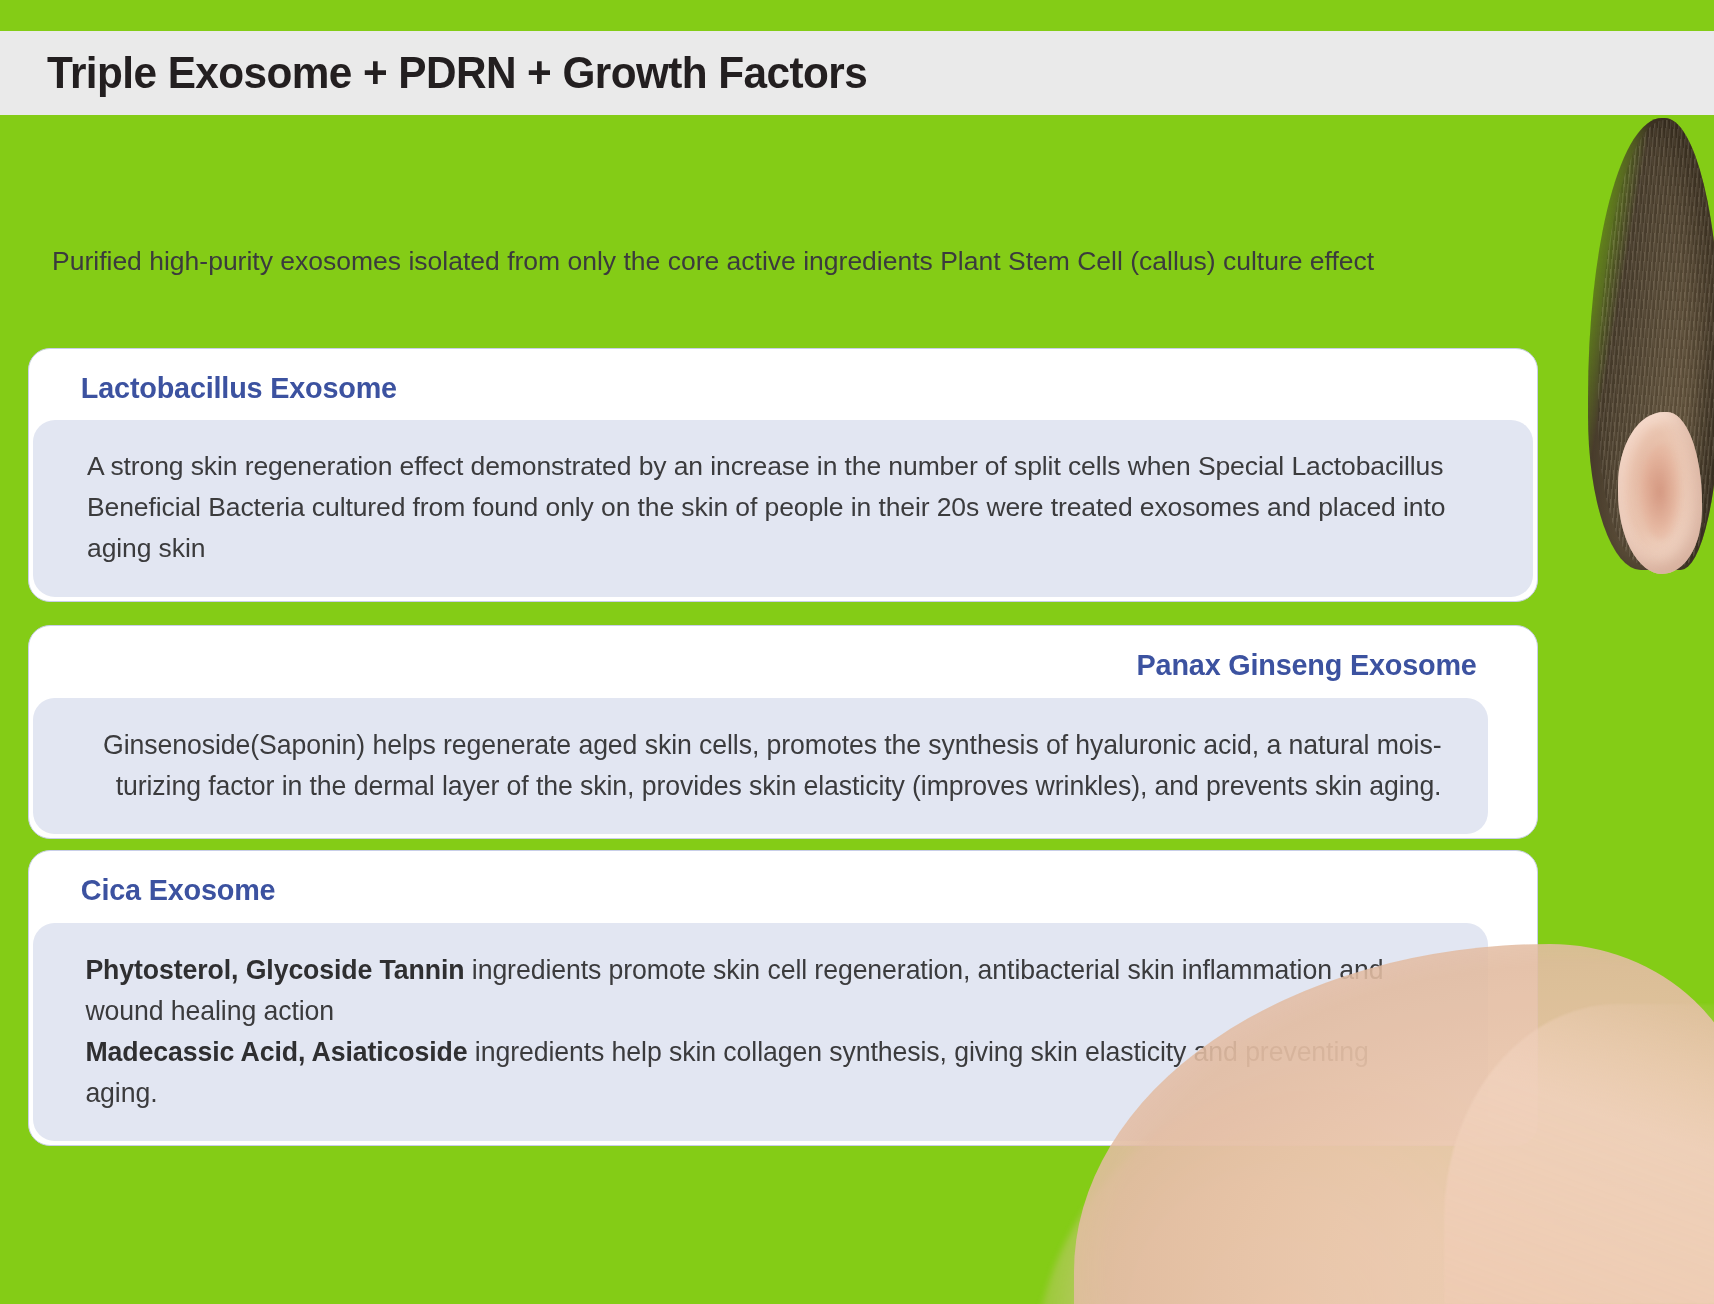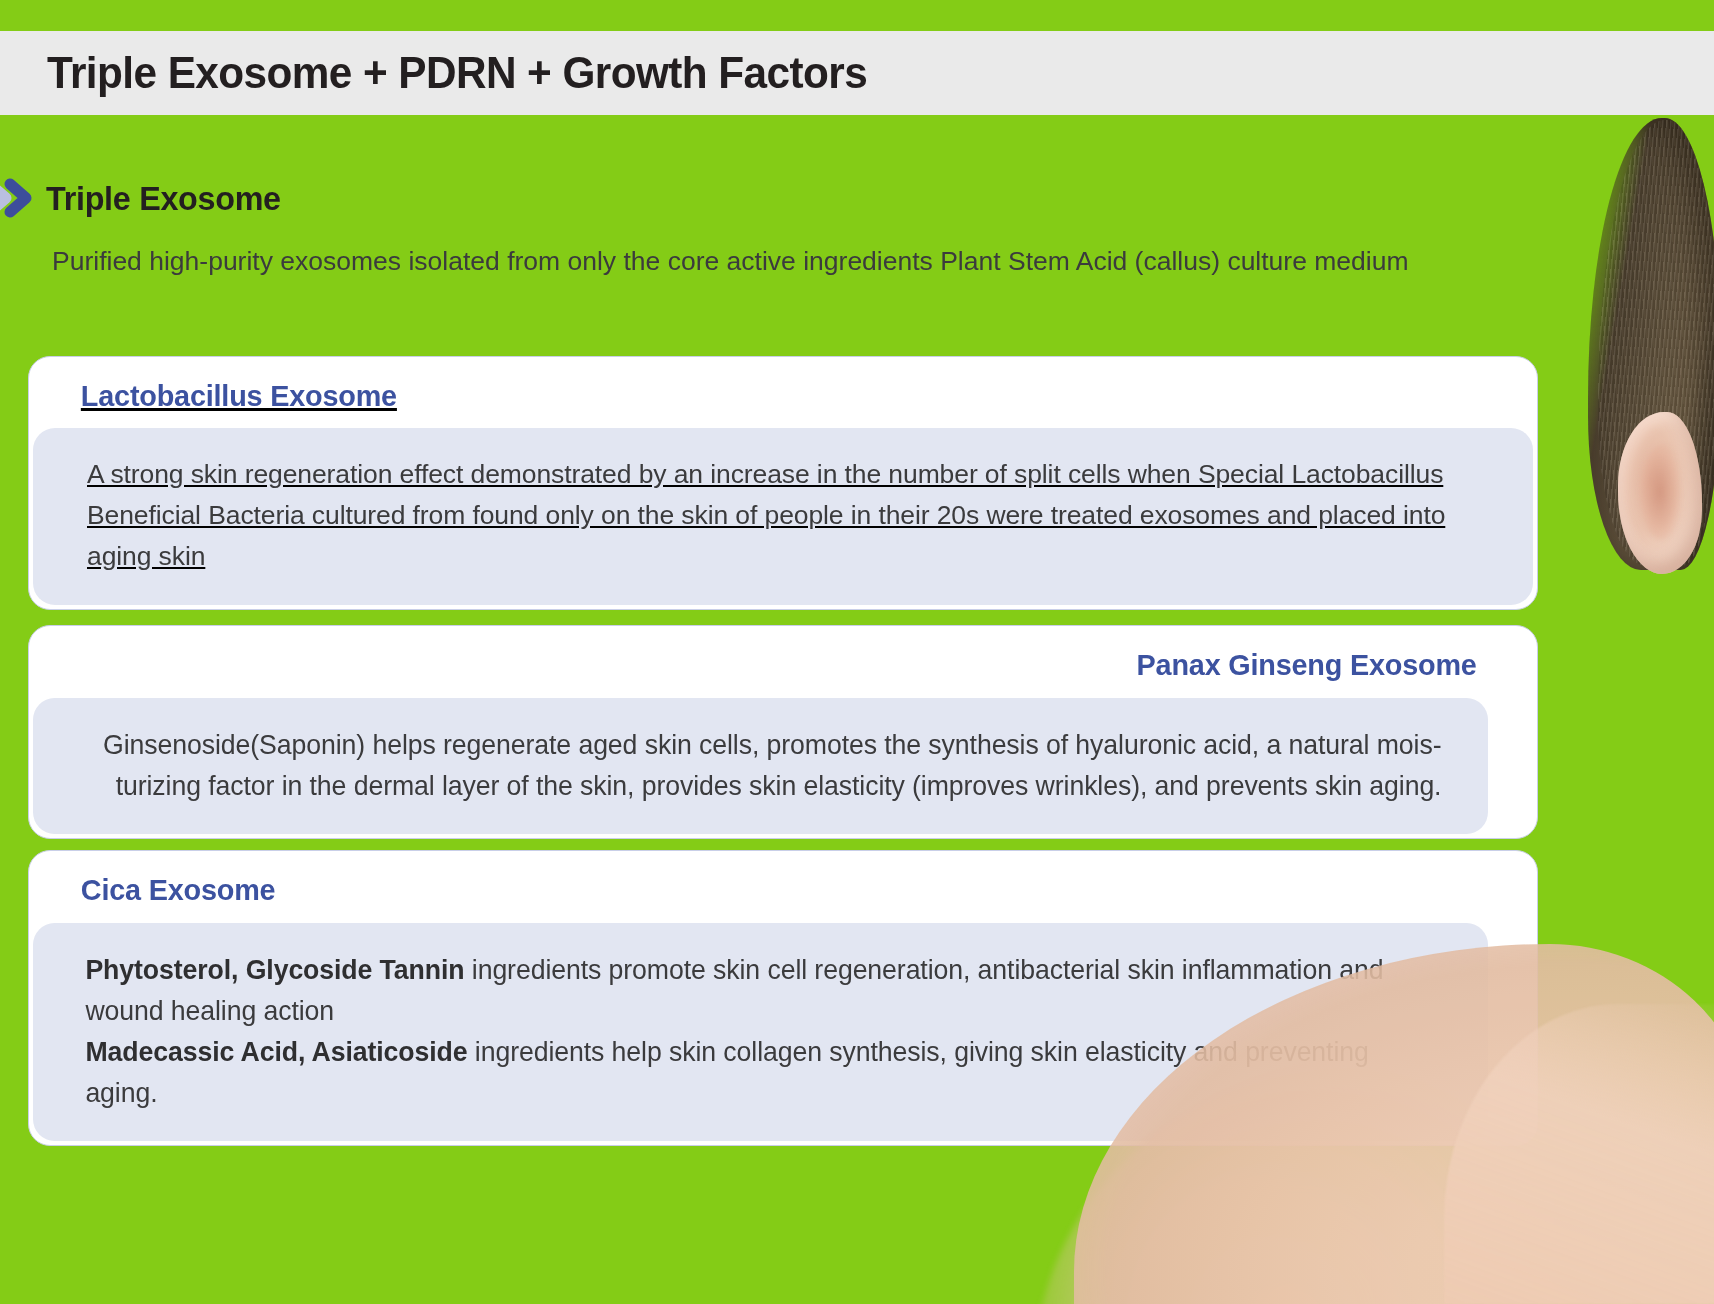--- a/index.html
+++ b/index.html
@@ -223,43 +223,34 @@
   .txt-narrow {
     font-family: "Liberation Sans Narrow", "Liberation Sans", sans-serif;
     font-size: 27.5px;
     line-height: 41px;
     letter-spacing: -0.1px;
     transform: scaleX(0.97);
     transform-origin: left top;
   }
   .txt-narrow b { font-weight: 700; color: #2f2f31; }
 
-  #card1 { top: 356px; text-decoration: underline; }
+  #card1 { top: 348px; }
   #card2 { top: 625px; text-align: right; }
   #card3 { top: 850px; }
 </style>
 </head>
 <body>
 
 <div class="page">
 
   <div class="header-band"></div>
   <div class="header-title">Triple Exosome + PDRN + Growth Factors</div>
 
-  <div class="section-head">
-    <span class="chev-wrap">
-      <svg width="52" height="52" viewBox="0 0 52 52" aria-hidden="true">
-        <path d="M-4 12 L12 26 L-4 40" fill="none" stroke="#b9bfe0" stroke-width="11" stroke-linecap="round" stroke-linejoin="round"></path>
-        <path d="M16 12 L32 26 L16 40" fill="none" stroke="#3d4e9b" stroke-width="11" stroke-linecap="round" stroke-linejoin="round"></path>
-      </svg>
-    </span>
-    <span class="section-title">Triple Exosome</span>
-  </div>
-
-  <div class="section-desc">Purified high-purity exosomes isolated from only the core active ingredients Plant Stem Acid (callus) culture medium</div>
+
+  <div class="section-desc">Purified high-purity exosomes isolated from only the core active ingredients Plant Stem Cell (callus) culture effect</div>
 
   <div class="card" id="card1">
     <div class="card-title">Lactobacillus Exosome</div>
     <div class="card-body txt-wide">A strong skin regeneration effect demonstrated  by an increase in the number of split cells when Special Lactobacillus Beneficial Bacteria cultured from found only on the skin of people in their 20s were treated exosomes and placed into aging skin</div>
   </div>
 
   <div class="card" id="card2">
     <div class="card-title">Panax Ginseng Exosome</div>
     <div class="card-body txt-narrow">Ginsenoside(Saponin) helps regenerate aged skin cells, promotes the synthesis of hyaluronic acid, a natural mois-turizing factor in the dermal layer of the skin, provides skin elasticity (improves wrinkles), and prevents skin aging.</div>
   </div>

